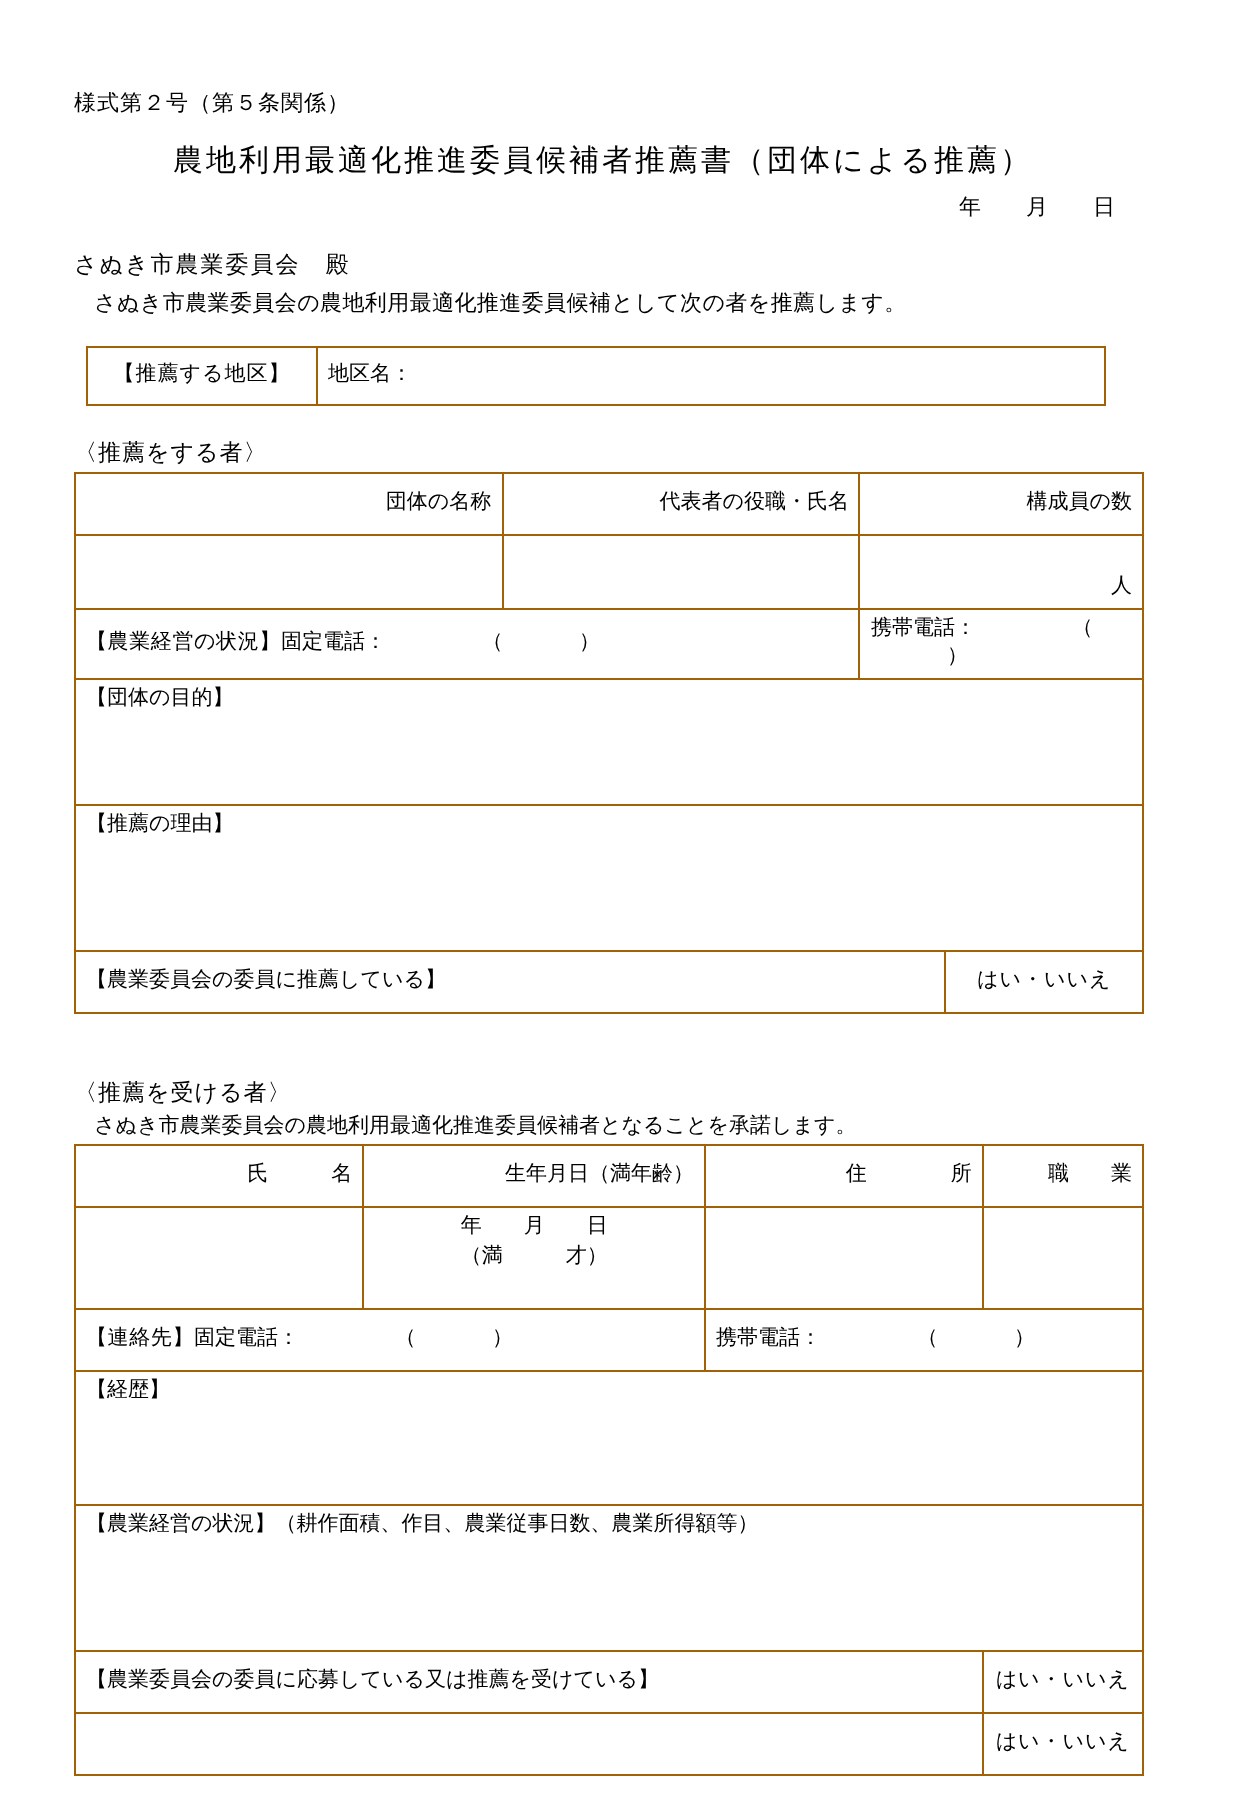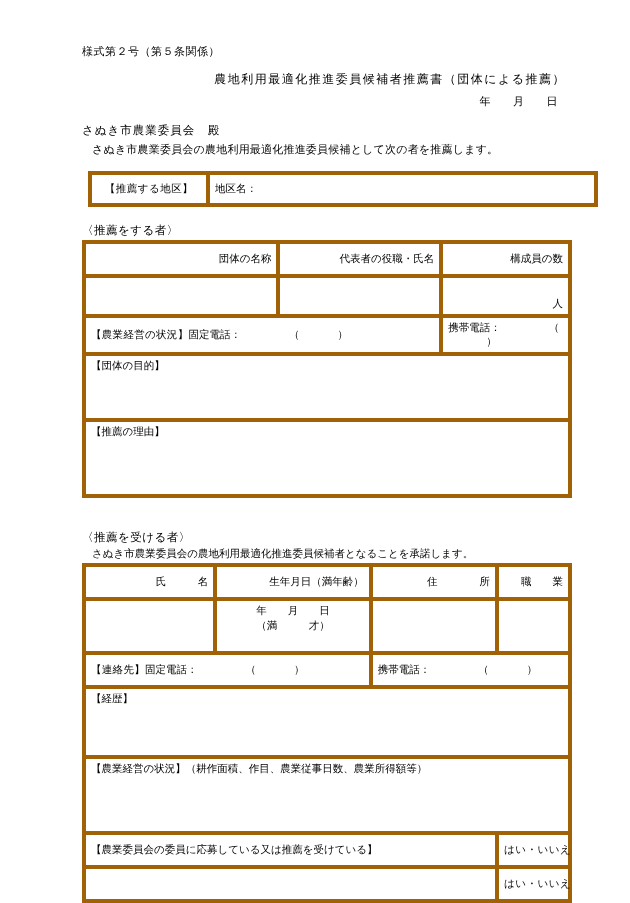--- a/index.html
+++ b/index.html
@@ -13,30 +13,30 @@
     font-family: "Liberation Serif", "DejaVu Serif", serif;
     color: #000000;
     position: relative;
     overflow: hidden;
   }
   .page {
     position: relative;
     width: 630px;
     height: 718px;
     box-sizing: border-box;
-    padding: 44px 58px 0 82px;
+    padding: 44px 58px 0 37px;
   }
   .form-no {
     font-size: 11px;
     letter-spacing: 0.5px;
     margin: 0 0 12px 0;
   }
   .doc-title {
-    font-size: 12px;
-    text-align: right;
+    font-size: 15px;
+    text-align: center;
     letter-spacing: 1.5px;
     margin: 0 0 6px 0;
     padding-right: 6px;
   }
   .date-line {
     font-size: 11px;
     text-align: right;
     letter-spacing: 0.5px;
     margin: 0 14px 14px 0;
   }
@@ -62,21 +62,21 @@
   .sub-lead {
     font-size: 10.5px;
     margin: 0 0 2px 10px;
   }
   table {
     border-collapse: collapse;
     width: 100%;
     table-layout: fixed;
   }
   table td {
-    border: 4px solid #a16207;
+    border: 1px solid #a16207;
     font-size: 10.5px;
     padding: 3px 5px;
     vertical-align: top;
     line-height: 1.35;
   }
   .center { text-align: center; }
   .vmid { vertical-align: middle; }
 
   
   .district-wrap {
@@ -172,20 +172,24 @@
       </td>
       <td class="h-24 vmid" colspan="2">
         <span>携帯電話：</span><span class="tel-gap"></span><span>（</span><span class="paren-gap"></span><span>）</span>
       </td>
     </tr>
     <tr>
       <td class="h-56" colspan="5"><span>【団体の目的】</span></td>
     </tr>
     <tr>
       <td class="h-66" colspan="5"><span>【推薦の理由】</span></td>
+    </tr>
+    <tr>
+      <td class="h-24 vmid" colspan="4"><span>【農業委員会の委員に推薦している】</span></td>
+      <td class="h-24 yn">はい・いいえ</td>
     </tr>
   </tbody>
     </table>
 
   <div class="gap-md"></div>
 
   <div class="section-head">〈推薦を受ける者〉</div>
   <div class="sub-lead">さぬき市農業委員会の農地利用最適化推進委員候補者となることを承諾します。</div>
 
   <table class="tbl">

